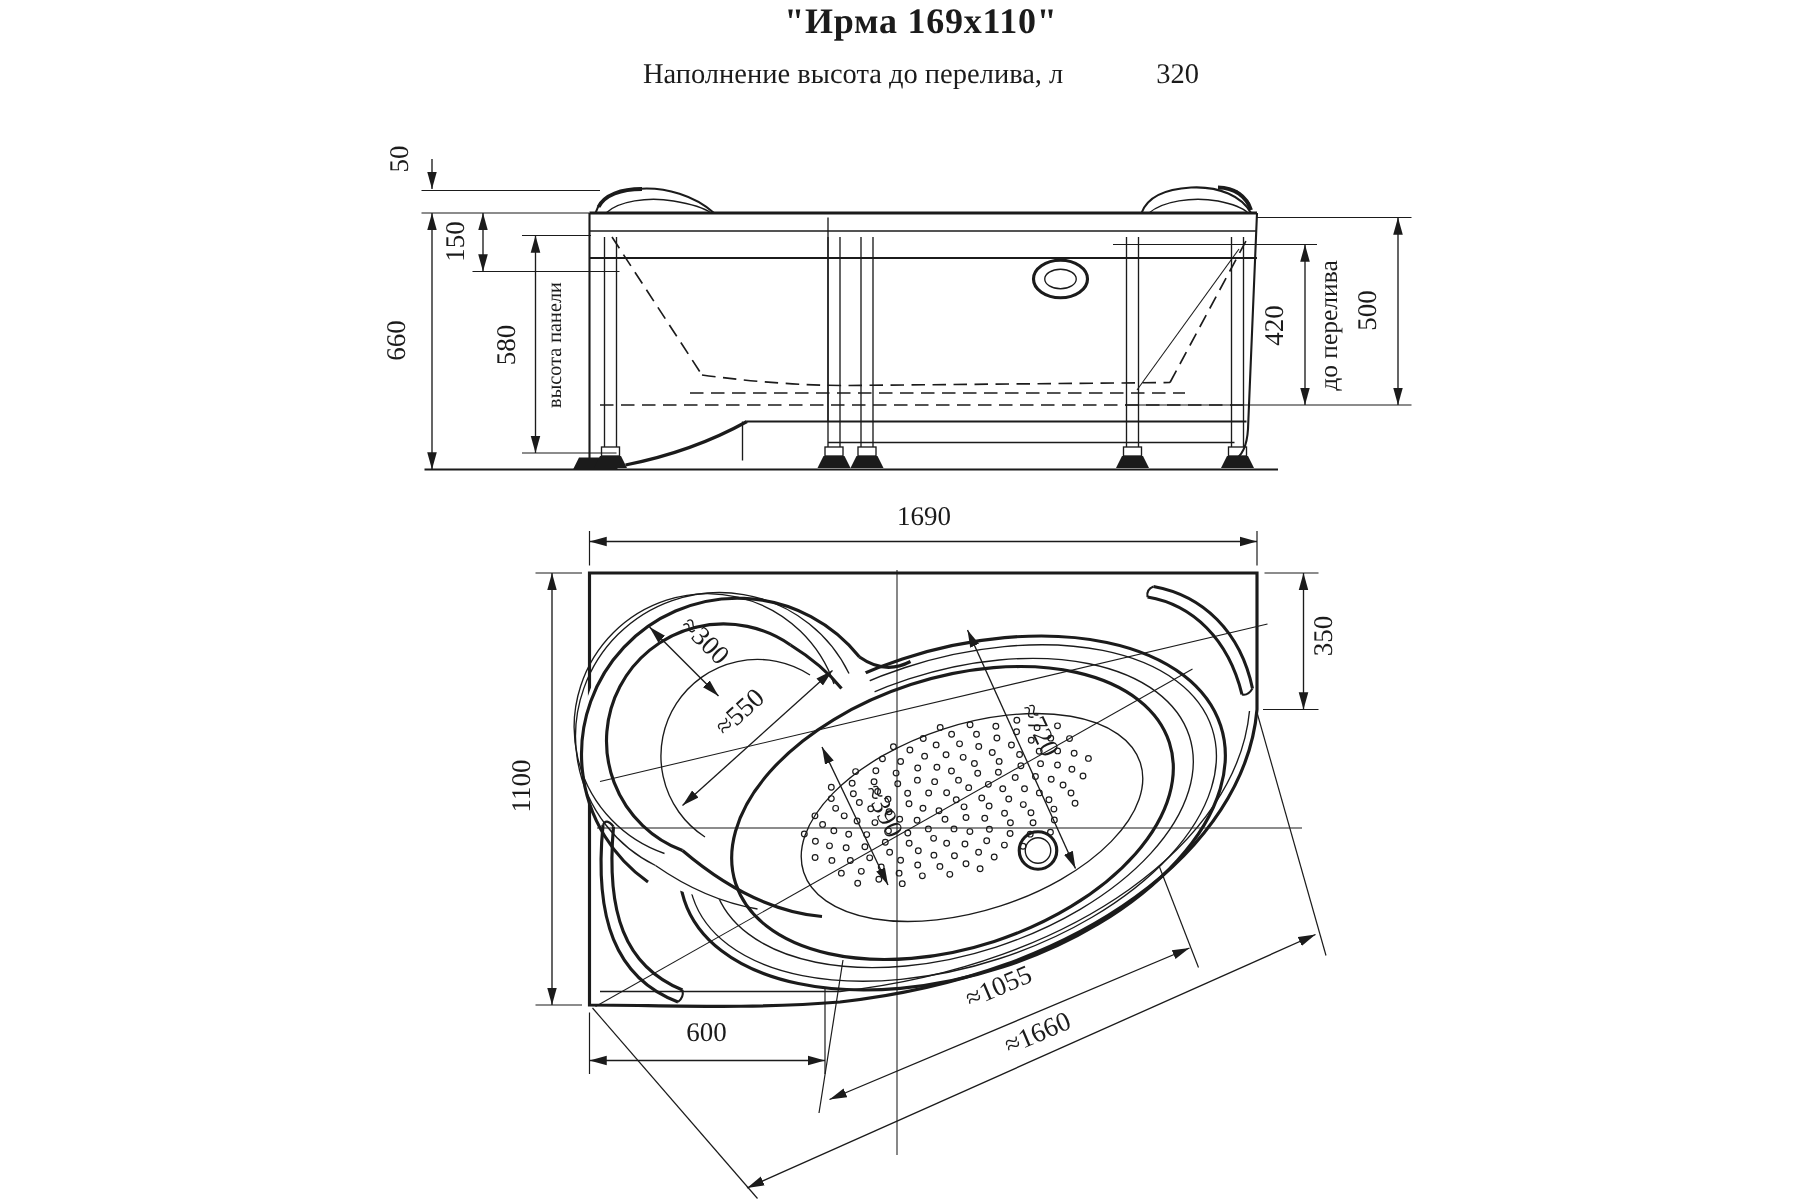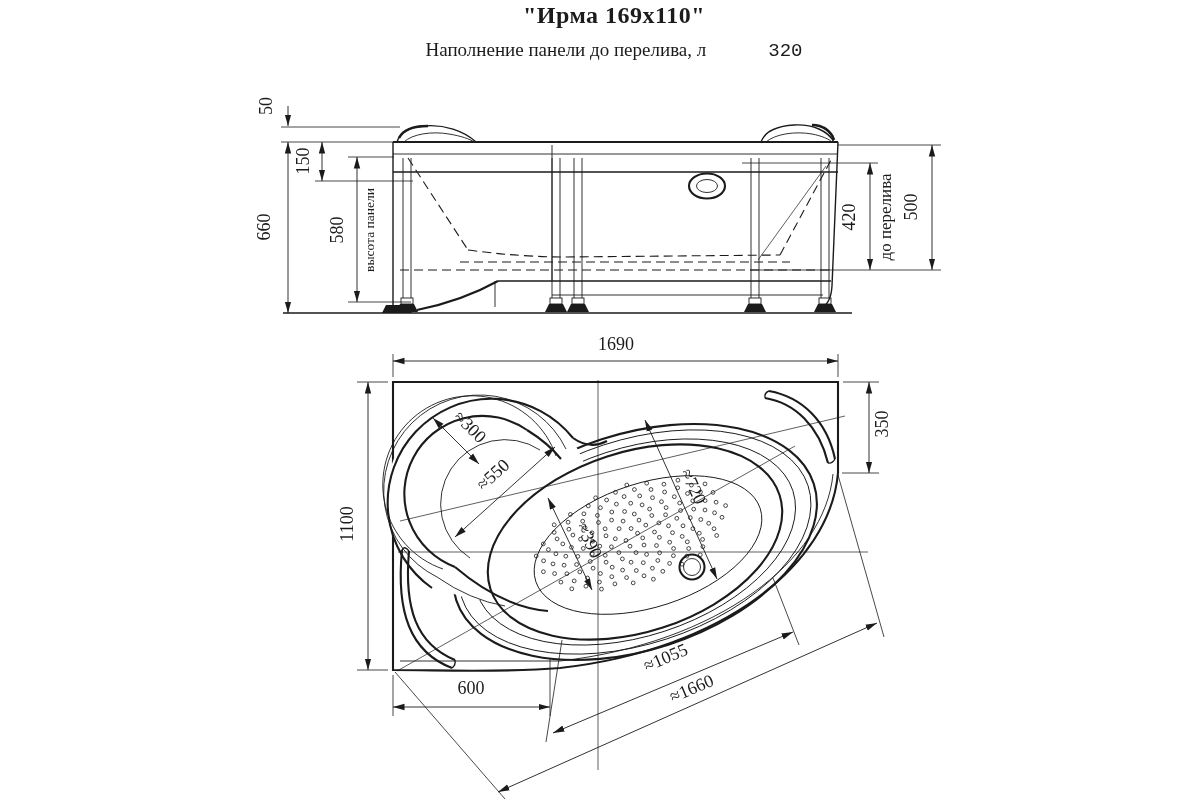--- a/index.html
+++ b/index.html
@@ -2,21 +2,21 @@
 <html><head>
 <meta charset="utf-8">
 <style>
   :root{ --ink:#1b1b1b; --bg:#ffffff; }
   html,body{margin:0;padding:0;background:var(--bg);width:1200px;height:800px;overflow:hidden;}
   body{font-family:"Liberation Serif", serif;color:var(--ink);}
   .page{position:relative;width:1200px;height:800px;background:var(--bg);}
   header{position:absolute;top:0;left:0;width:100%;text-align:center;}
   h1{margin:2px 0 0 0;font-size:24px;font-weight:bold;transform:translateX(14px);letter-spacing:.5px;}
   .spec{margin-top:10px;font-size:19px;transform:translateX(14px);}
-  .spec .val{margin-left:62px;font-family:Liberation Mono, monospace;}
+  .spec .val{margin-left:62px;}
   svg{position:absolute;top:0;left:0;}
   
   .sXT{stroke:var(--ink);stroke-width:2.6;fill:none;}
   .sT{stroke:var(--ink);stroke-width:2.1;fill:none;}
   .sM{stroke:var(--ink);stroke-width:1.4;fill:none;}
   .sN{stroke:var(--ink);stroke-width:0.9;fill:none;}
   .sH{stroke:var(--ink);stroke-width:0.7;fill:none;}
   .dash{stroke-dasharray:9 5;stroke-width:1.1;}
   .ext{stroke:var(--ink);stroke-width:0.8;fill:none;}
   .dim-line{stroke:var(--ink);stroke-width:0.9;fill:none;}
@@ -28,21 +28,21 @@
   #dots circle{fill:none;stroke:var(--ink);stroke-width:.8;}
 </style>
 </head>
 <body style="--ink: #1b1b1b; --bg: #ffffff;">
 
 <div class="page">
 
   <header>
     <h1>"Ирма 169x110"</h1>
     <div class="spec">
-      <span>Наполнение панели до перелива, л</span><span class="val">320</span>
+      <span>Наполнение высота до перелива, л</span><span class="val">320</span>
     </div>
   </header>
 
   <svg width="1200" height="800" viewBox="0 0 1200 800">
     <defs>
       <marker id="ar" viewBox="0 0 12 8" refX="11.5" refY="4" markerWidth="12" markerHeight="8" markerUnits="userSpaceOnUse" orient="auto-start-reverse">
         <path d="M0,0.8 L11.5,4 L0,7.2 Z" style="fill:var(--ink)"></path>
       </marker>
       <g id="leg">
         <line x1="-4" y1="0" x2="-4" y2="140" class="sN"></line>

